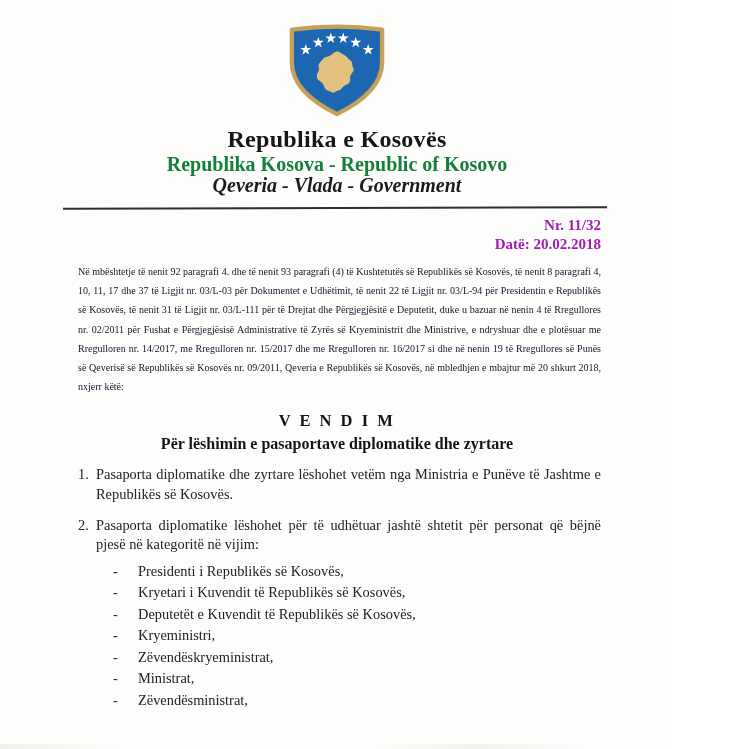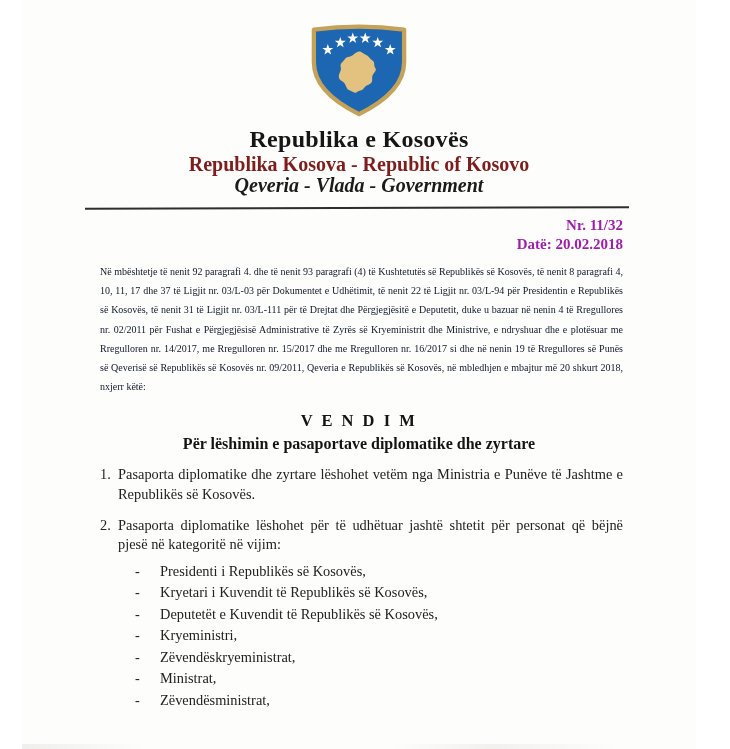--- a/index.html
+++ b/index.html
@@ -3,34 +3,33 @@
 <meta charset="utf-8">
 <style>
   html,body{margin:0;padding:0;background:#ffffff;}
   .page{
     width:674px;height:749px;position:relative;overflow:hidden;
     background:#fdfdfb;
     font-family:"Liberation Serif","DejaVu Serif",serif;
     color:#1f1f1f;
     box-sizing:border-box;
     padding-top:22px;
-    margin-left:22px;
   }
   .page::after{
     content:"";position:absolute;bottom:0;left:0;width:100%;height:5px;
     background:linear-gradient(90deg,#e9e8e5 0%,transparent 18%,transparent 55%,#edebe8 70%,transparent 88%);
     opacity:.7;pointer-events:none;
   }
   .emblem{width:106px;margin:0 auto;display:block;text-align:center;}
   .title1{
     text-align:center;font-size:24px;font-weight:bold;color:#161616;
     margin-top:4px;line-height:27px;letter-spacing:.3px;
   }
   .title2{
-    text-align:center;font-size:20px;font-weight:bold;color:#7f1d1d;line-height:23px;
+    text-align:center;font-size:20px;font-weight:bold;color:#15803d;line-height:23px;
   }
   .title3{
     text-align:center;font-size:20px;font-weight:bold;font-style:italic;color:#1b1b1b;line-height:19px;
   }
   .rule{
     margin:12px 67px 0 63px;height:0;border-top:2.5px solid #2e2e2c;
     transform:rotate(-0.15deg);
   }
   .meta{
     margin:7px 73px 0 0;text-align:right;font-weight:bold;font-size:15px;line-height:18.5px;color:#a21caf;

